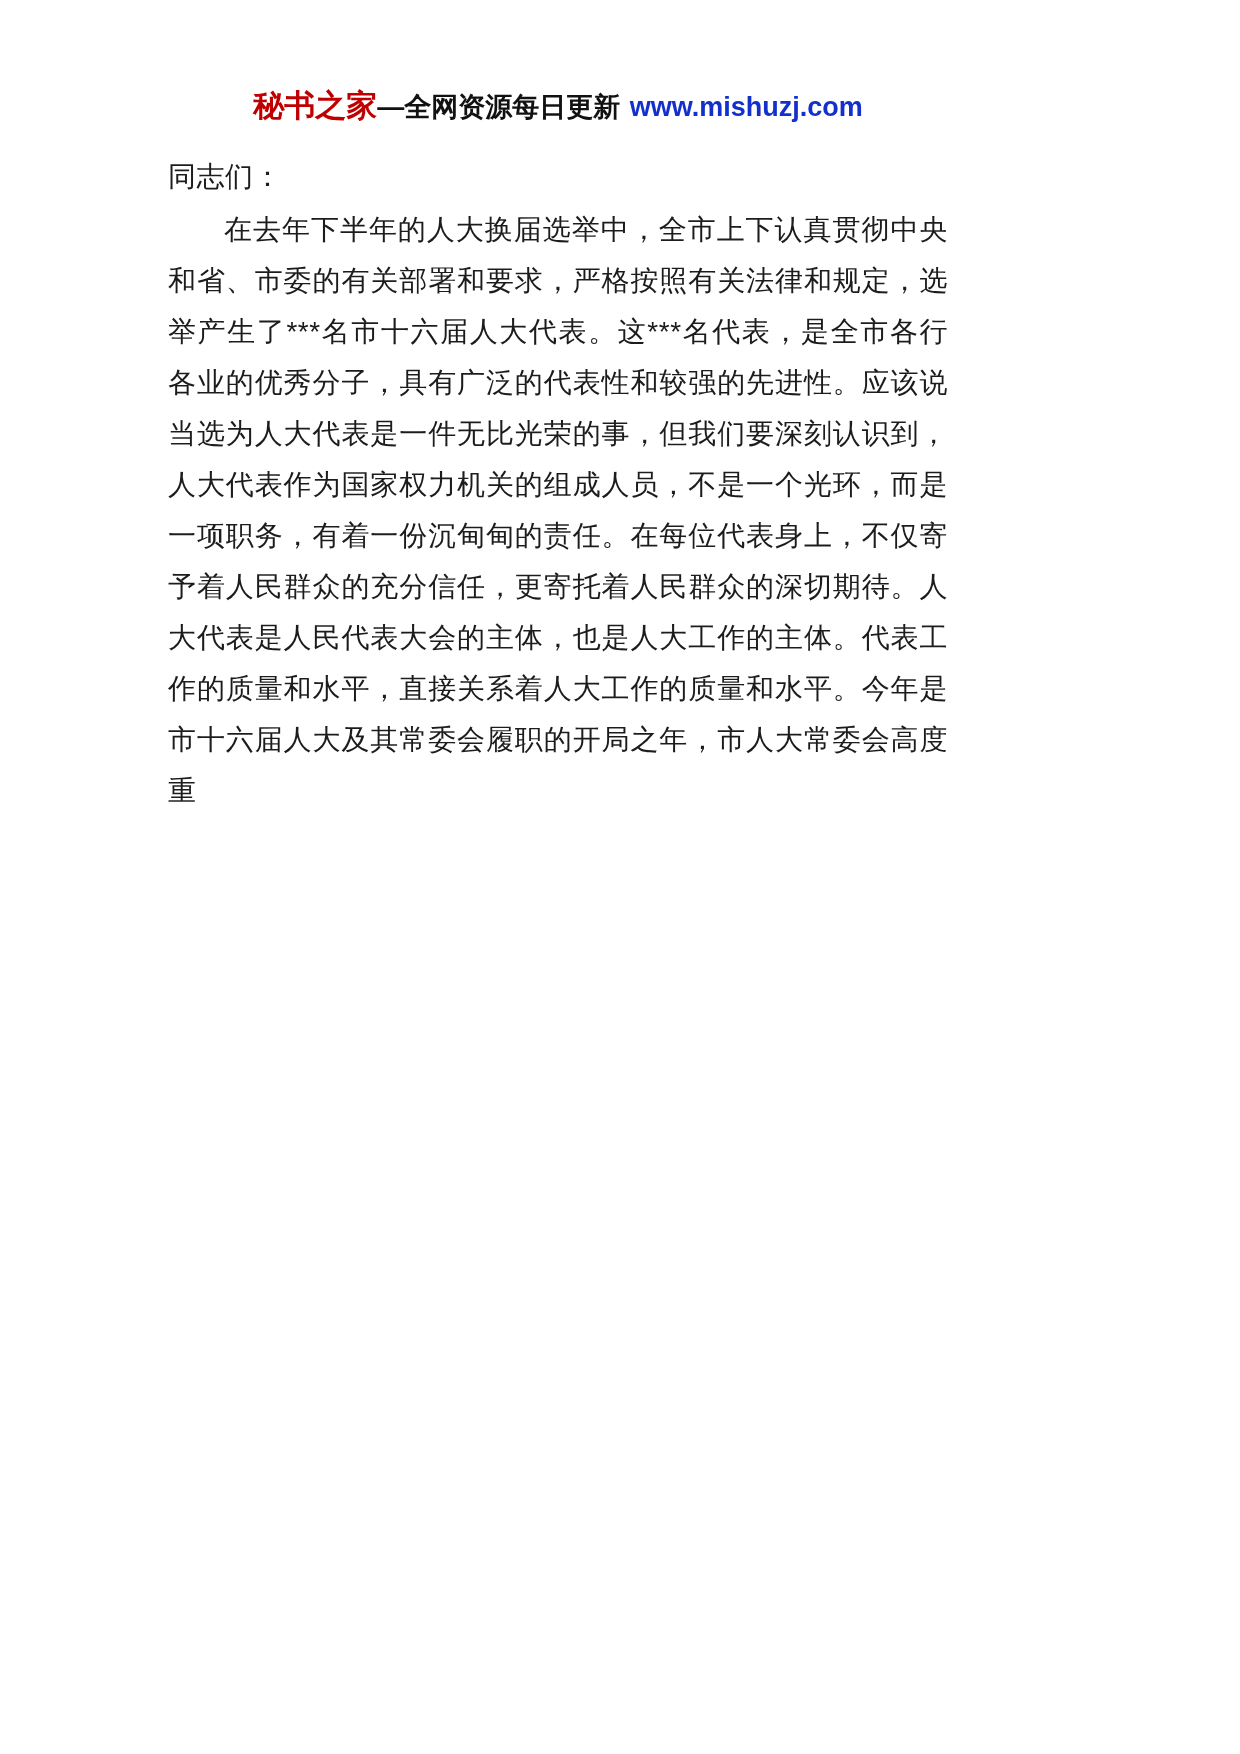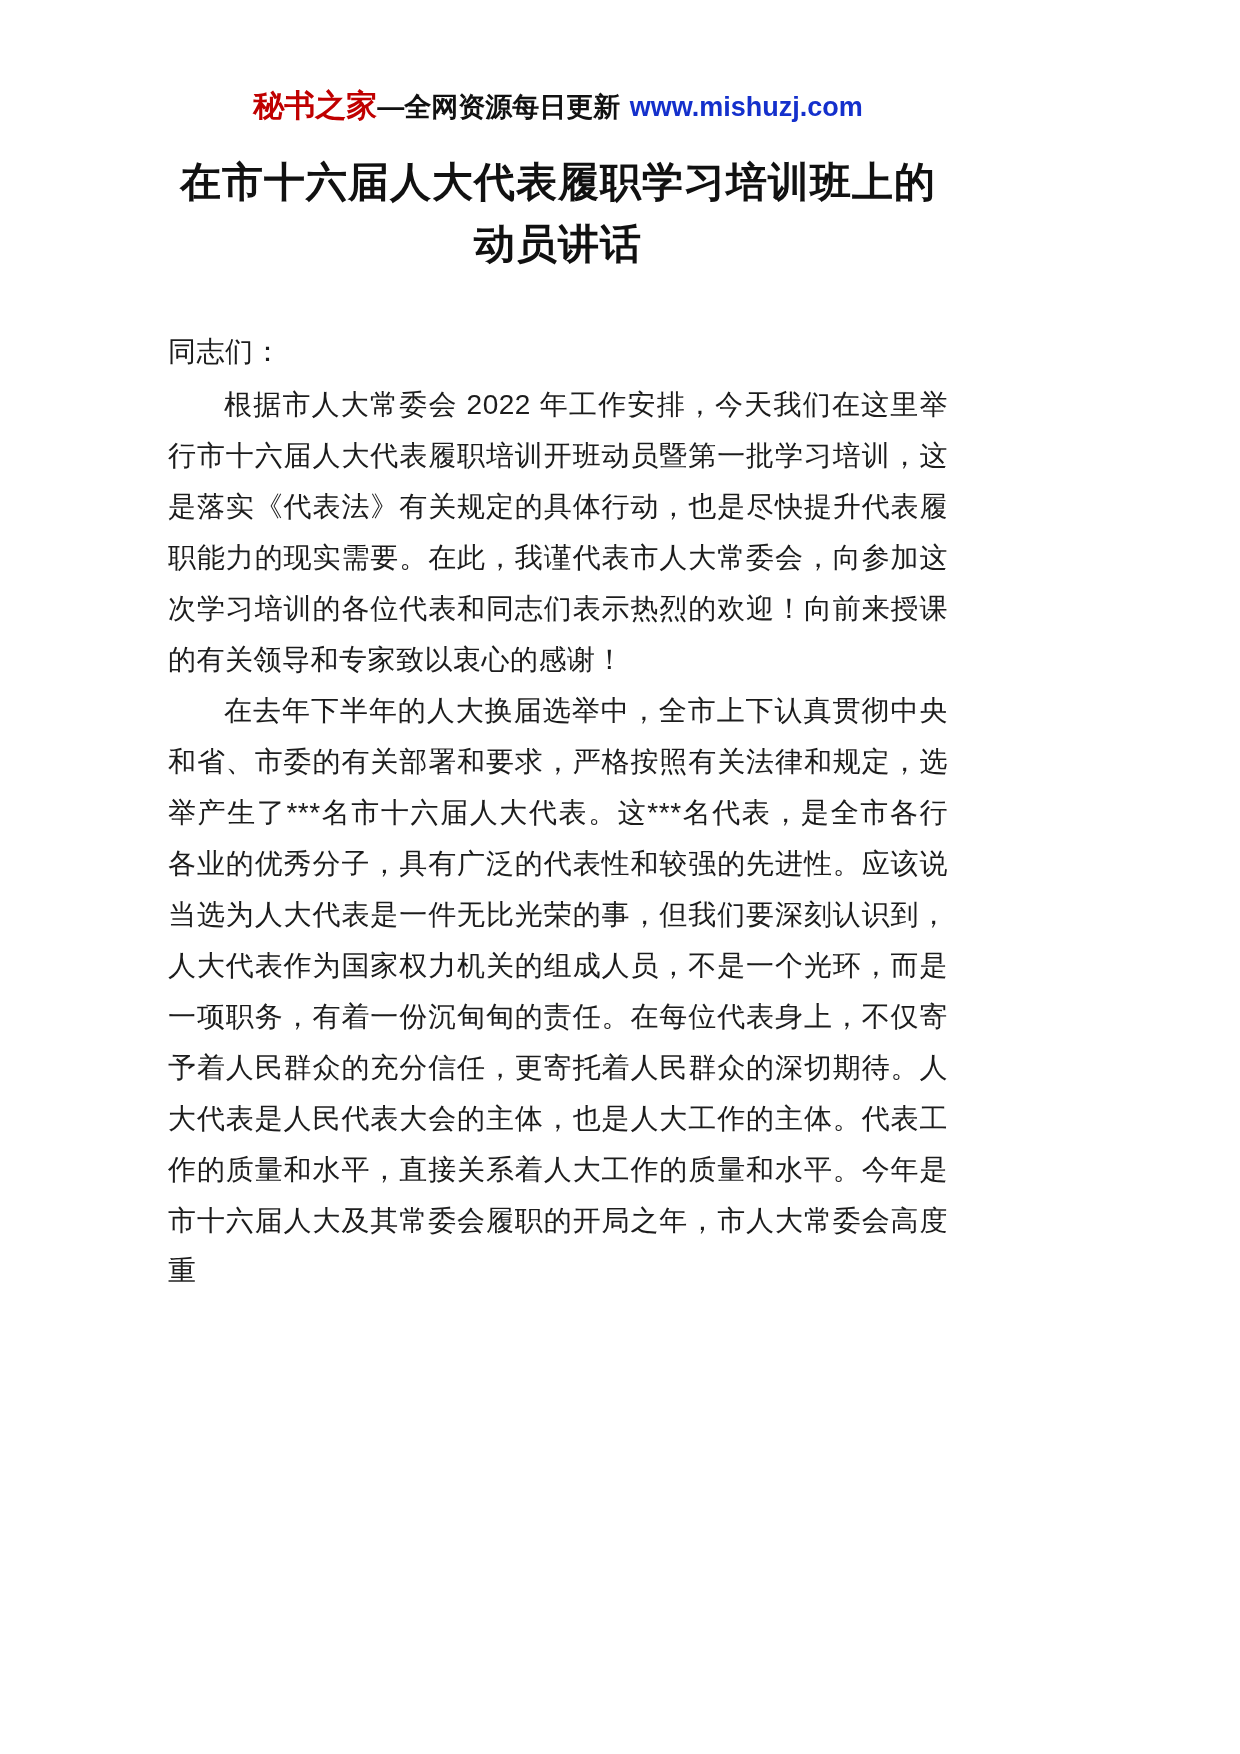--- a/index.html
+++ b/index.html
@@ -70,21 +70,19 @@
 </style>
 </head>
 <body>
 
 <div class="page">
 
   <div class="doc-header">
     <span class="brand">秘书之家</span><span class="dash">—</span><span class="tagline">全网资源每日更新</span><span class="spacer"></span><span class="url">www.mishuzj.com</span>
   </div>
 
-  <h1 class="doc-title">在市十六届人大代表履职学习培训班上的动员讲话</h1>
 
   <div class="doc-body">
     <p class="salutation">同志们：</p>
-    <p class="para">根据市人大常委会 2022 年工作安排，今天我们在这里举行市十六届人大代表履职培训开班动员暨第一批学习培训，这是落实《代表法》有关规定的具体行动，也是尽快提升代表履职能力的现实需要。在此，我谨代表市人大常委会，向参加这次学习培训的各位代表和同志们表示热烈的欢迎！向前来授课的有关领导和专家致以衷心的感谢！</p>
     <p class="para">在去年下半年的人大换届选举中，全市上下认真贯彻中央和省、市委的有关部署和要求，严格按照有关法律和规定，选举产生了***名市十六届人大代表。这***名代表，是全市各行各业的优秀分子，具有广泛的代表性和较强的先进性。应该说当选为人大代表是一件无比光荣的事，但我们要深刻认识到，人大代表作为国家权力机关的组成人员，不是一个光环，而是一项职务，有着一份沉甸甸的责任。在每位代表身上，不仅寄予着人民群众的充分信任，更寄托着人民群众的深切期待。人大代表是人民代表大会的主体，也是人大工作的主体。代表工作的质量和水平，直接关系着人大工作的质量和水平。今年是市十六届人大及其常委会履职的开局之年，市人大常委会高度重</p>
   </div>
 
 </div>
 
 </body></html>

